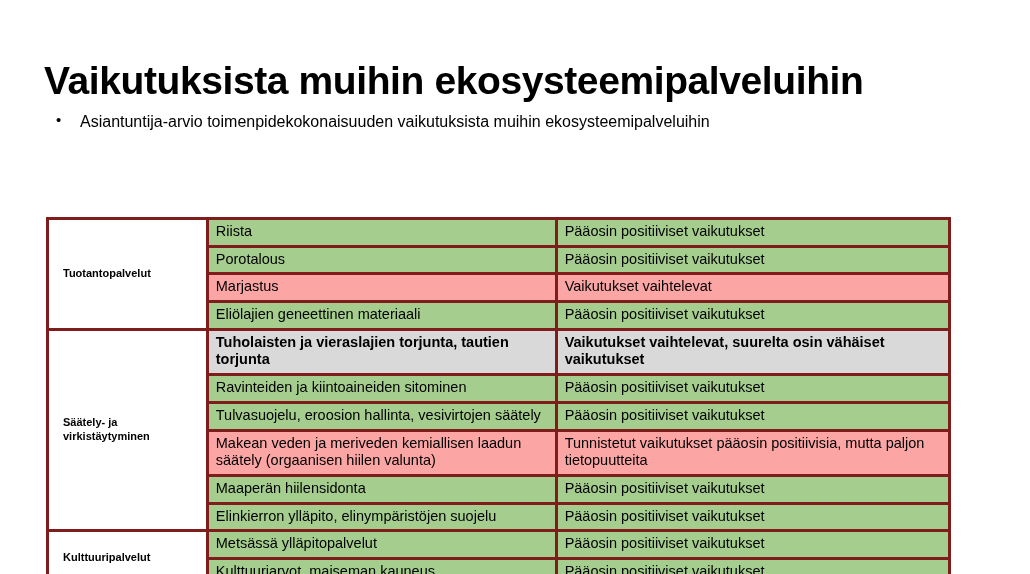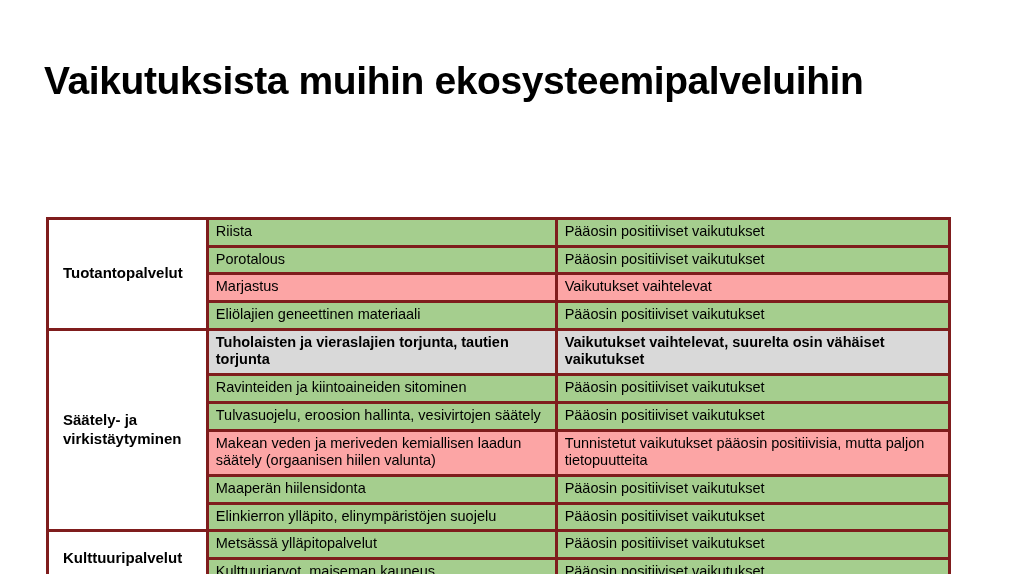--- a/index.html
+++ b/index.html
@@ -90,39 +90,40 @@
     border: 3px solid #7f1d1d;
     padding: 3px 7px 4px 7px;
     vertical-align: middle;
     line-height: 1.22;
     color: #000000;
   }
   .col-group {
     width: 158px;
     background: #ffffff;
     font-weight: bold;
-    font-size: 15px;
+    font-size: 11px;
     text-align: left;
     padding-left: 14px !important;
   }
   .col-service { width: 345px; }
   .col-effect  { width: 389px; }
 
   .bg-green { background: #A5CE8E; }
   .bg-pale  { background: #fca5a5; }
   .bg-gray  { background: #D9D9D9; font-weight: bold; }
 </style>
 </head>
 <body>
 
 <div class="slide">
 
   <div class="slide-title">Vaikutuksista muihin ekosysteemipalveluihin</div>
 
   <div class="bullets">
+    <div class="bullet-l1">Asiantuntija-arvio toimenpidekokonaisuuden vaikutuksista muihin ekosysteemipalveluihin</div>
     <div class="bullet-gap"></div>
   </div>
 
   <table class="es-table">
     <colgroup>
       <col class="col-group">
       <col class="col-service">
       <col class="col-effect">
     </colgroup>
     <tbody>

